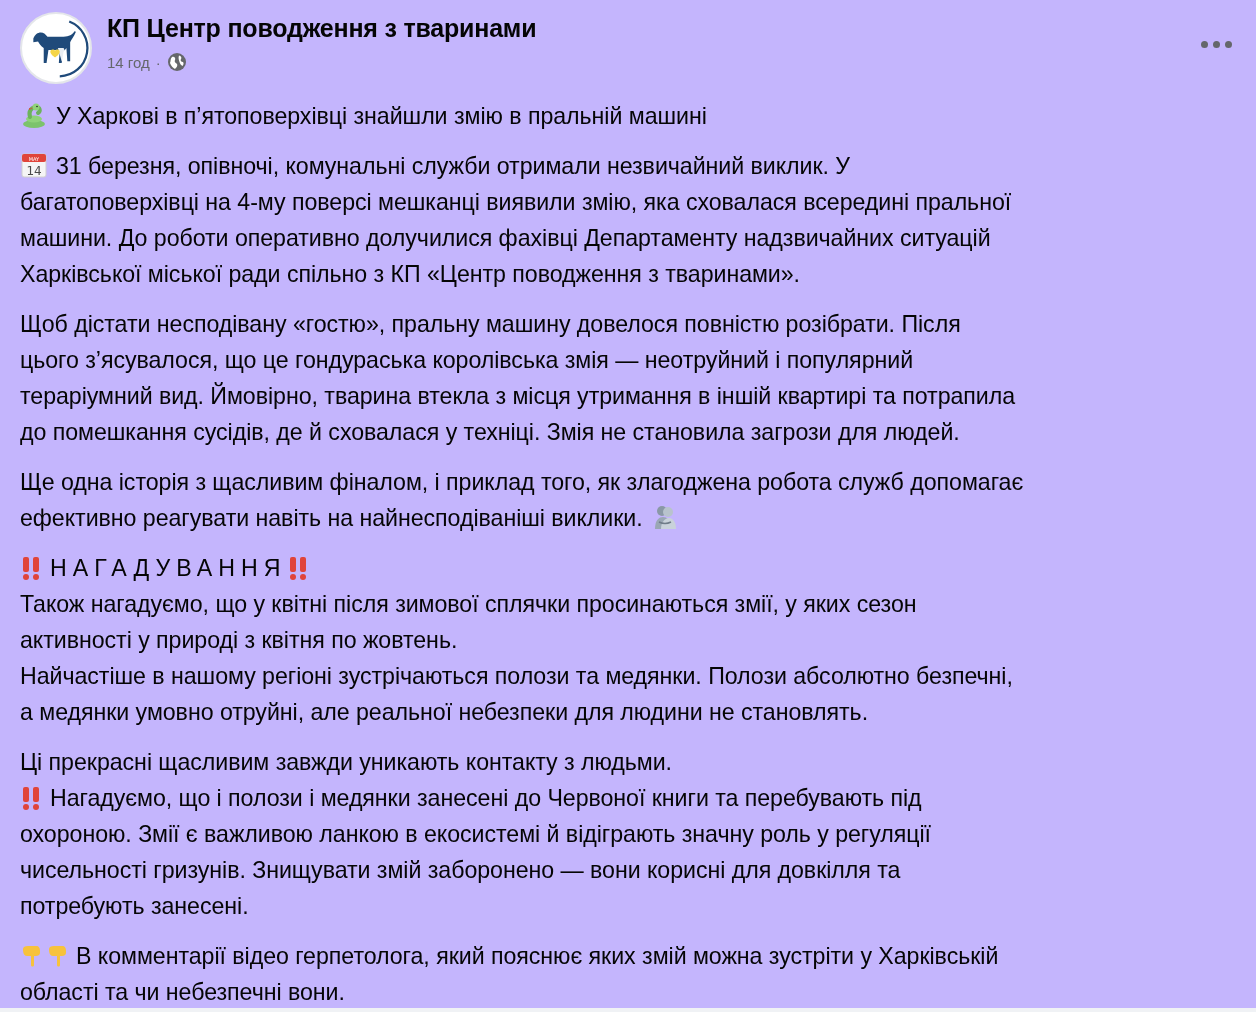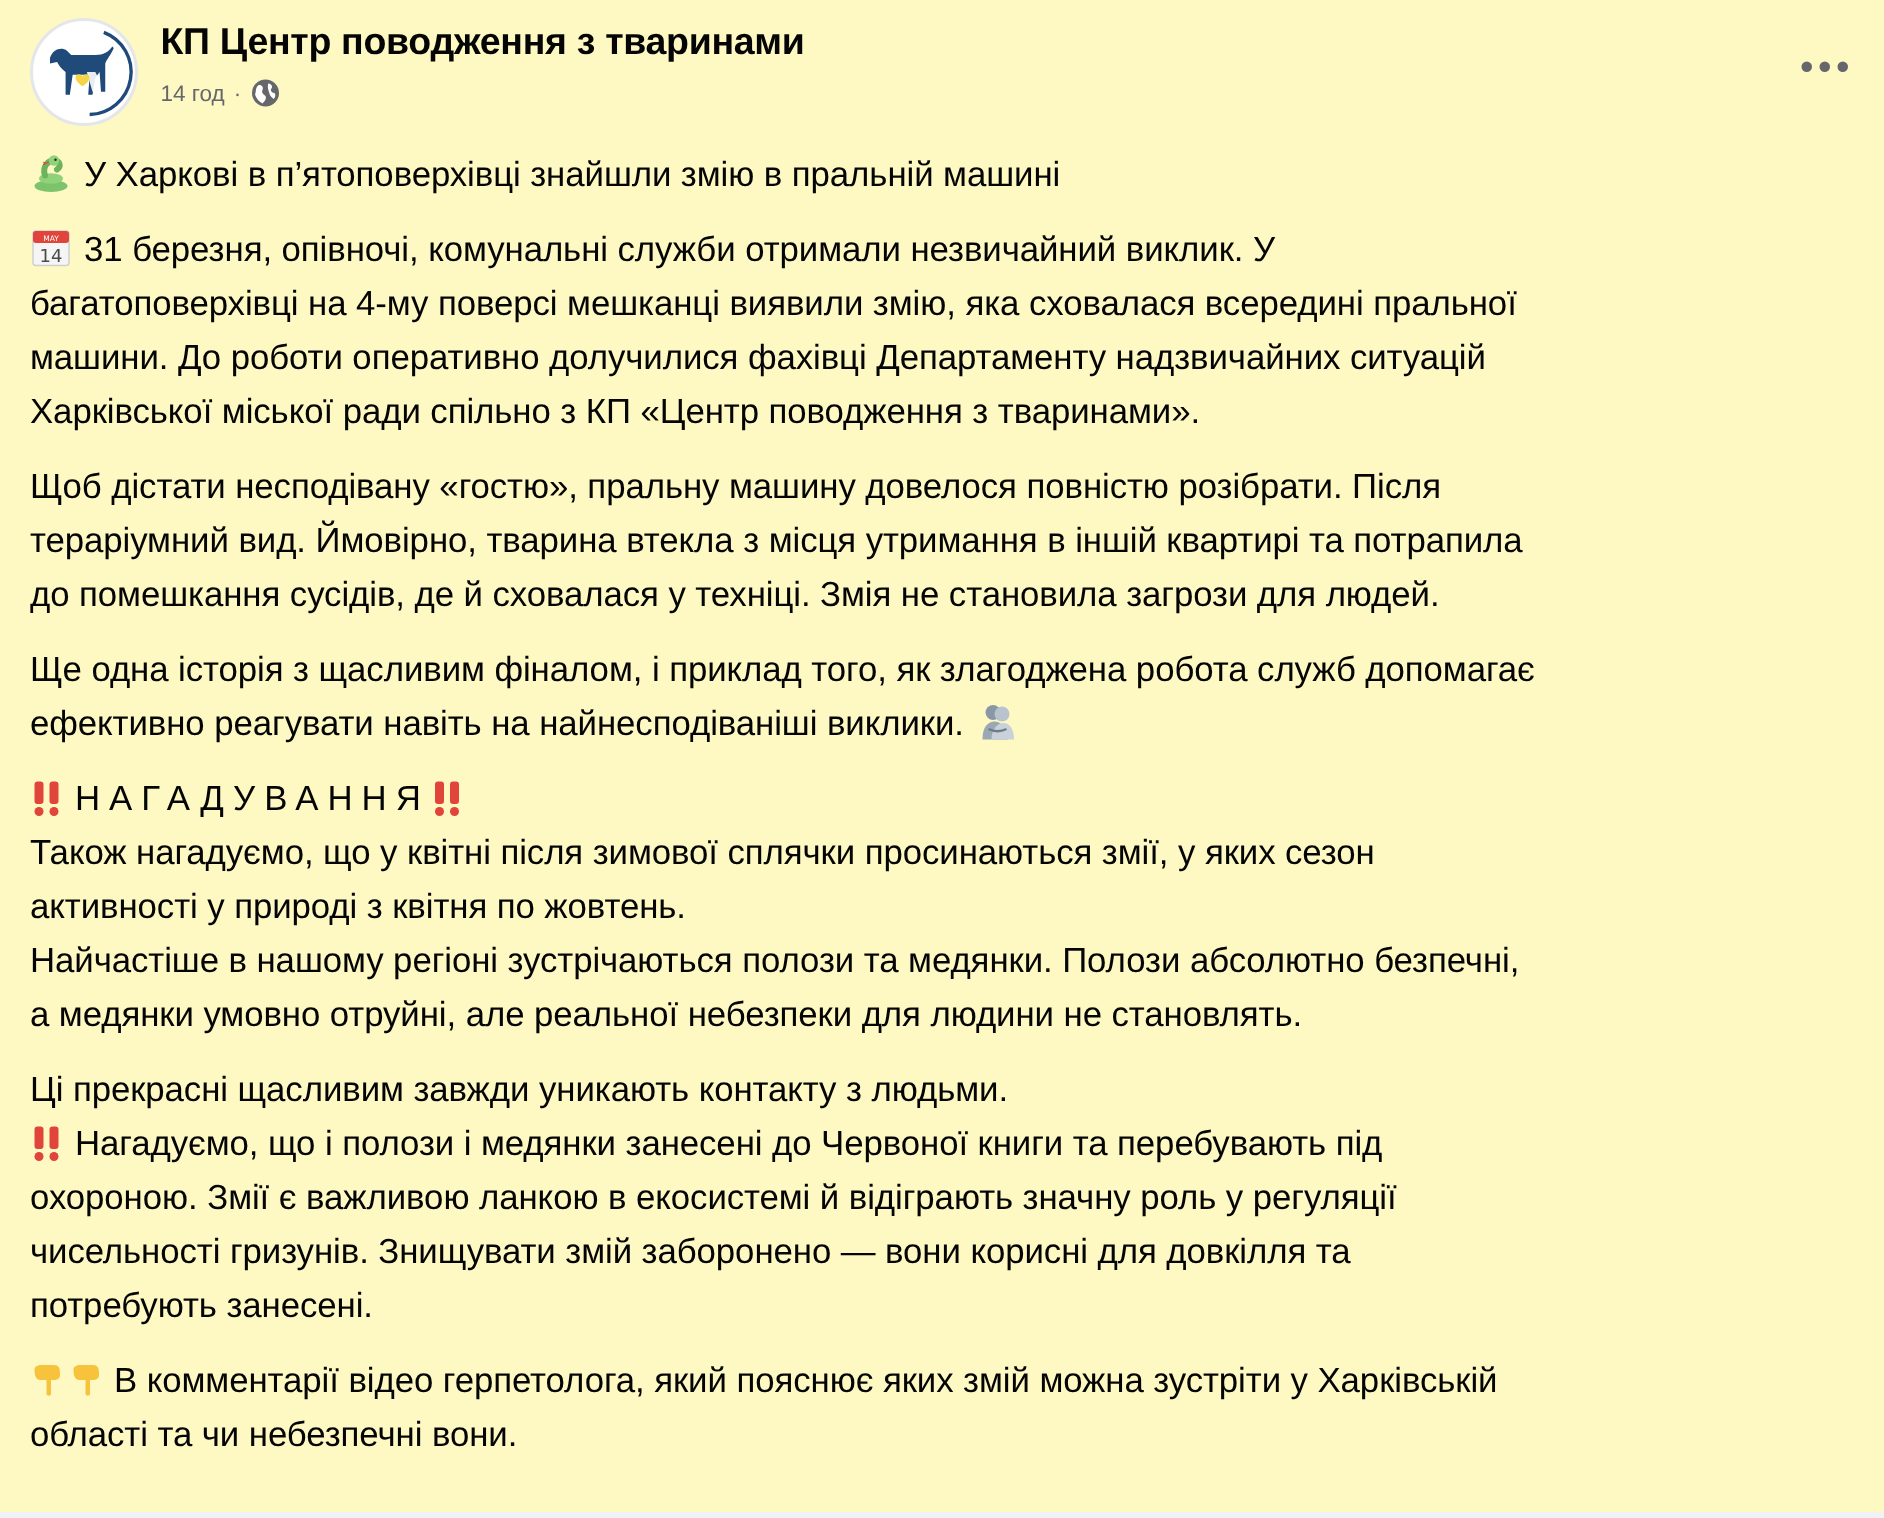--- a/index.html
+++ b/index.html
@@ -12,21 +12,21 @@
     body {
       font-family: "Liberation Sans", "DejaVu Sans", sans-serif;
       color: #050505;
       position: relative;
     }
     .post {
       position: absolute;
       left: 0; top: 0;
       width: 1256px;
       height: 1012px;
-      background: #fef9c3;
+      background: #c4b5fd;
     }
     .post-header {
       position: absolute;
       left: 18px; top: 12px;
       width: 1220px;
       height: 74px;
     }
     .avatar {
       position: absolute;
       left: 2px; top: 0px;
@@ -162,20 +162,21 @@
           </svg>
         </span><span>31 березня, опівночі, комунальні служби отримали незвичайний виклик. У</span>
       </span>
       <span class="line">багатоповерхівці на 4-му поверсі мешканці виявили змію, яка сховалася всередині пральної</span>
       <span class="line">машини. До роботи оперативно долучилися фахівці Департаменту надзвичайних ситуацій</span>
       <span class="line">Харківської міської ради спільно з КП «Центр поводження з тваринами».</span>
     </div>
 
     <div class="para">
       <span class="line">Щоб дістати несподівану «гостю», пральну машину довелося повністю розібрати. Після</span>
+      <span class="line">цього з’ясувалося, що це гондураська королівська змія — неотруйний і популярний</span>
       <span class="line">тераріумний вид. Ймовірно, тварина втекла з місця утримання в іншій квартирі та потрапила</span>
       <span class="line">до помешкання сусідів, де й сховалася у техніці. Змія не становила загрози для людей.</span>
     </div>
 
     <div class="para">
       <span class="line">Ще одна історія з щасливим фіналом, і приклад того, як злагоджена робота служб допомагає</span>
       <span class="line">
         <span>ефективно реагувати навіть на найнесподіваніші виклики.</span><span class="emoji hug">
           <svg viewBox="0 0 28 28">
             <circle cx="11" cy="8" r="5" fill="#8a98a6"></circle>

